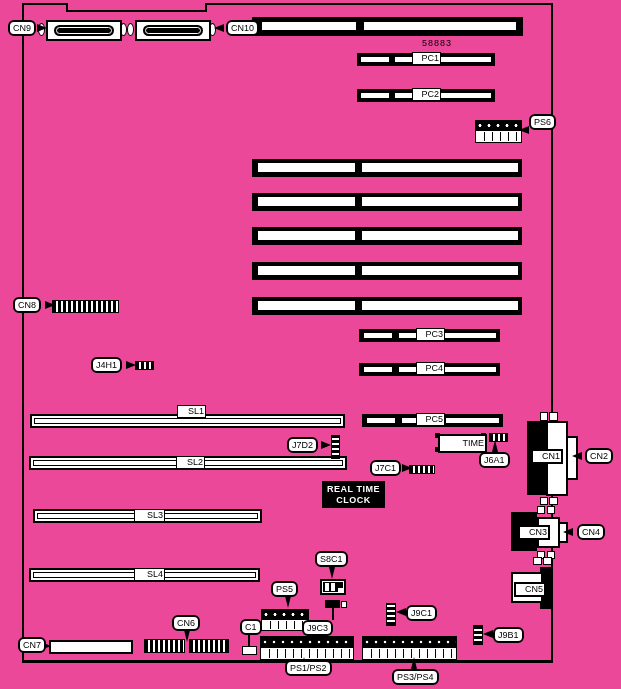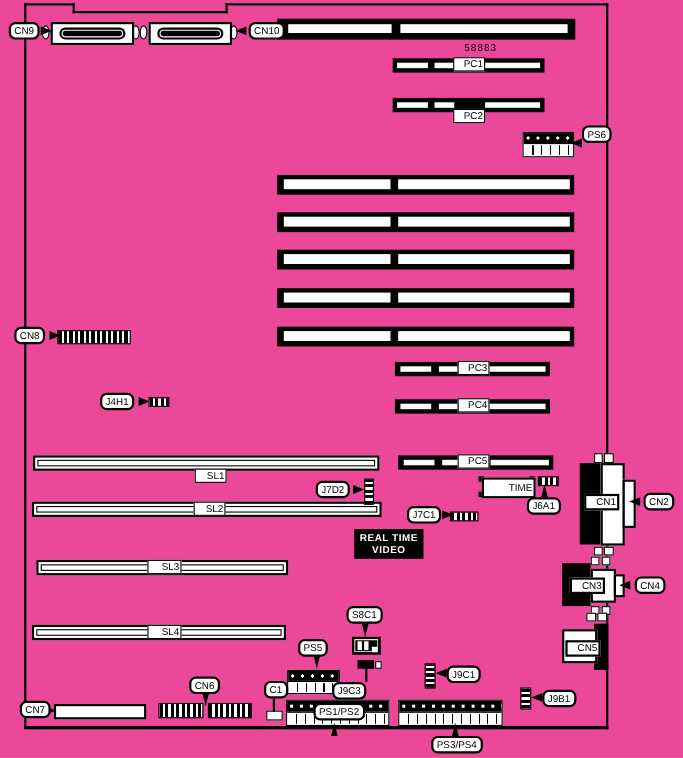--- a/index.html
+++ b/index.html
@@ -89,21 +89,21 @@
     <div class="seg" style="left:4px;top:4px;width:28px;height:5px"></div>
     <div class="seg" style="left:38px;top:4px;width:18px;height:5px"></div>
     <div class="seg" style="left:84px;top:4px;width:50px;height:5px"></div>
   </div>
   <div class="lbl" style="left:412px;top:52px;width:25px">PC1</div>
   <div class="bslot" style="left:357px;top:89px;width:138px;height:13px">
     <div class="seg" style="left:4px;top:4px;width:28px;height:5px"></div>
     <div class="seg" style="left:38px;top:4px;width:18px;height:5px"></div>
     <div class="seg" style="left:84px;top:4px;width:50px;height:5px"></div>
   </div>
-  <div class="lbl" style="left:412px;top:99px;width:25px">PC2</div>
+  <div class="lbl" style="left:412px;top:88px;width:25px">PC2</div>
 
   <div class="conn2" style="left:475px;top:120px;width:45px;height:21px">
     <div class="dots"></div>
       <div class="cells"></div>
   </div>
   <div class="tr l" style="left:519px;top:126px"></div>
   <div class="callout" style="left:529px;top:114px">PS6</div>
 
   <div class="bslot" style="left:252px;top:159px;width:270px;height:18px">
     <div class="seg" style="left:6px;top:4px;width:97px;height:9px"></div>
@@ -147,21 +147,21 @@
   </div>
   <div class="lbl" style="left:416px;top:362px;width:25px">PC4</div>
   <div class="bslot" style="left:362px;top:414px;width:141px;height:13px">
     <div class="seg" style="left:5px;top:4px;width:28px;height:5px"></div>
     <div class="seg" style="left:40px;top:4px;width:17px;height:5px"></div>
     <div class="seg" style="left:84px;top:4px;width:53px;height:5px"></div>
   </div>
   <div class="lbl" style="left:416px;top:413px;width:25px">PC5</div>
 
   <div class="wslot inner" style="left:30px;top:414px;width:311px;height:10px"></div>
-  <div class="lbl" style="left:177px;top:426px;width:25px">SL1</div>
+  <div class="lbl" style="left:177px;top:405px;width:25px">SL1</div>
   <div class="wslot inner" style="left:29px;top:456px;width:314px;height:10px"></div>
   <div class="lbl" style="left:176px;top:456px;width:25px">SL2</div>
   <div class="wslot inner" style="left:33px;top:509px;width:225px;height:10px"></div>
   <div class="lbl" style="left:134px;top:509px;width:27px">SL3</div>
   <div class="wslot inner" style="left:29px;top:568px;width:227px;height:10px"></div>
   <div class="lbl" style="left:134px;top:568px;width:27px">SL4</div>
 
   <div class="callout" style="left:287px;top:437px">J7D2</div>
   <div class="tr r" style="left:321px;top:441px"></div>
   <div class="vpins" style="left:331px;top:435px;width:7px;height:22px"></div>
@@ -175,21 +175,21 @@
   <div class="tick" style="left:481px;top:433px"></div>
   <div class="tick" style="left:481px;top:447px"></div>
   <div class="lbl" style="left:438px;top:434px;width:43px;height:15px;line-height:15px;border-width:2px;z-index:5">TIME</div>
 
   <div class="hpins" style="left:489px;top:433px;width:17px;height:7px"></div>
   <div class="tr u" style="left:492px;top:440px"></div>
   <div class="callout" style="left:479px;top:452px">J6A1</div>
 
   <div class="rtc" style="left:322px;top:481px;width:63px;height:24px">
     <div>REAL TIME</div>
-    <div>VIDEO</div>
+    <div>CLOCK</div>
   </div>
 
   <div class="tab" style="left:540px;top:412px;width:6px;height:7px"></div>
   <div class="tab" style="left:549px;top:412px;width:7px;height:7px"></div>
   <div class="bar" style="left:527px;top:421px;width:19px;height:74px;z-index:2"></div>
   <div class="tab" style="left:546px;top:421px;width:18px;height:71px;border-width:2px"></div>
   <div class="tab" style="left:566px;top:436px;width:8px;height:40px;border-width:2px"></div>
   <div class="lbl" style="left:531px;top:449px;width:26px;border-width:2px;z-index:7">CN1</div>
   <div class="tr l" style="left:572px;top:452px"></div>
   <div class="callout" style="left:585px;top:448px">CN2</div>
@@ -253,21 +253,21 @@
 
   <div class="conn2" style="left:260px;top:636px;width:92px;height:22px">
     <div class="dots"></div>
       <div class="cells"></div>
   </div>
   <div class="conn2" style="left:362px;top:636px;width:93px;height:22px">
     <div class="dots"></div>
       <div class="cells"></div>
   </div>
   <div class="tr u" style="left:301px;top:657px"></div>
-  <div class="callout" style="left:285px;top:639px">PS1/PS2</div>
+  <div class="callout" style="left:285px;top:660px">PS1/PS2</div>
   <div class="tr u" style="left:411px;top:657px"></div>
   <div class="callout" style="left:392px;top:669px">PS3/PS4</div>
 
   <div class="vpins" style="left:473px;top:625px;width:8px;height:18px"></div>
   <div class="tr l" style="left:483px;top:630px"></div>
   <div class="callout" style="left:493px;top:627px">J9B1</div>
 
 </div>
 
 </body></html>

